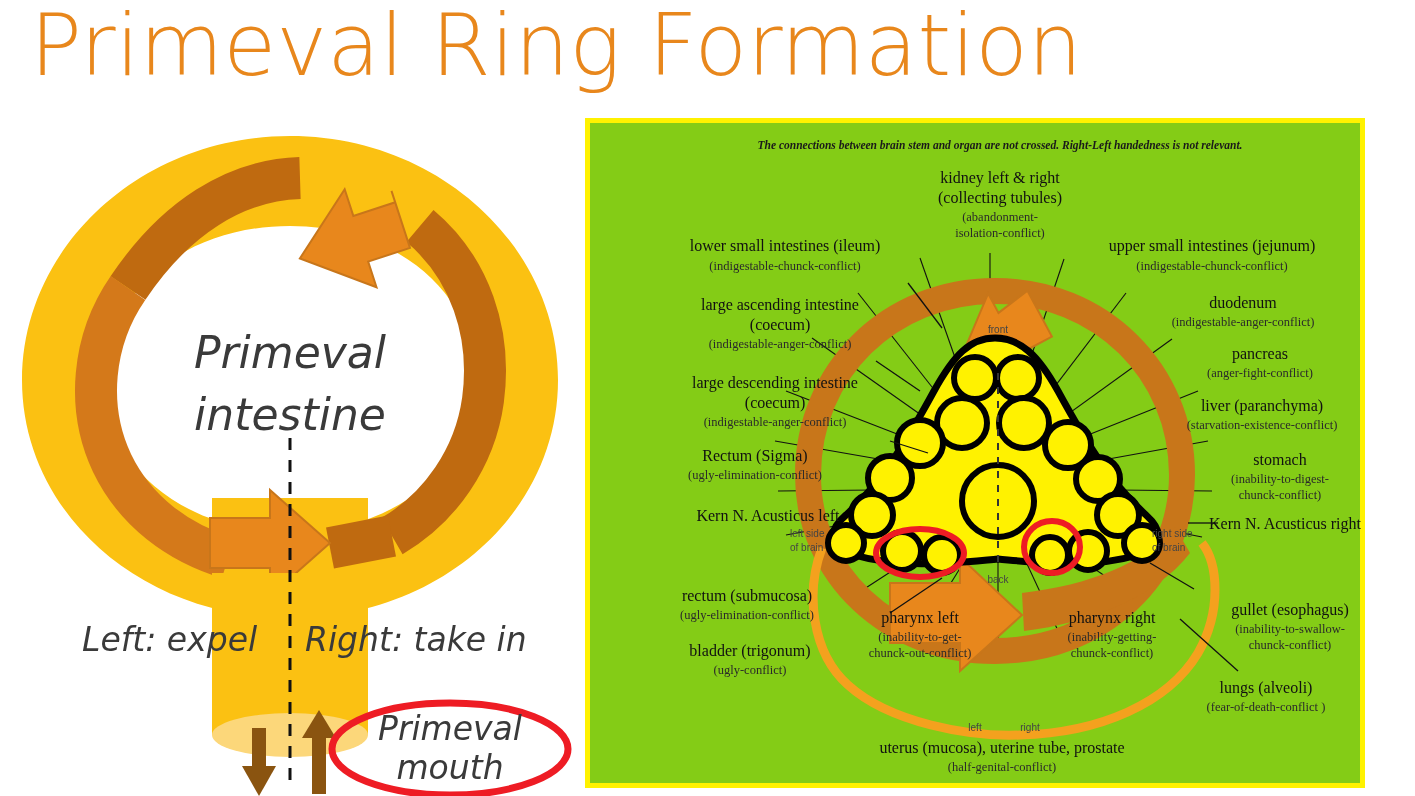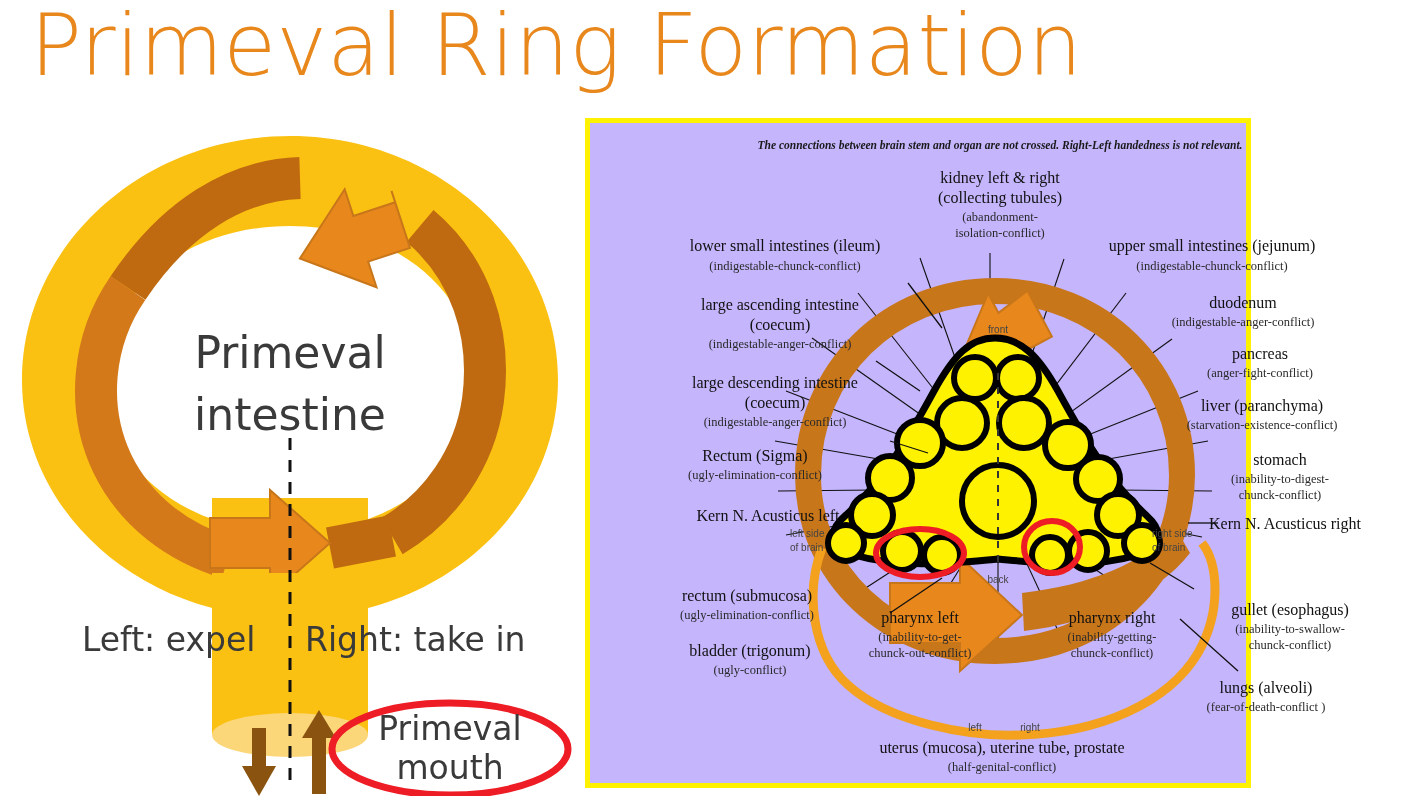--- a/index.html
+++ b/index.html
@@ -8,39 +8,39 @@
 
   
   #slide-title{
     position:absolute; left:30px; top:-4px;
     font-family:"DejaVu Sans", sans-serif;
     font-size:86px; font-weight:300; letter-spacing:0px;
     color:#E8871C; white-space:nowrap; line-height:1.15;
   }
 
   
-  #left-panel{position:absolute; left:0; top:118px; width:580px; height:678px;}
+  #left-panel{position:absolute; left:0; top:118px; width:580px; height:678px;font-style:italic;}
   #left-panel svg{display:block;}
   .ring-label{
     font-family:"DejaVu Sans", sans-serif; font-size:44px; fill:#3a3a3a;
     text-anchor:middle; font-weight:400;
   }
   .stem-label{
     font-family:"DejaVu Sans", sans-serif; font-size:33px; fill:#3a3a3a;
     font-weight:400;
   }
   .mouth-label{
     font-family:"DejaVu Sans", sans-serif; font-size:33px; fill:#3a3a3a;
     text-anchor:middle; font-weight:400;
   }
 
   
   #right-panel{
-    position:absolute; left:585px; top:118px; width:666px; height:670px;
-    background:#c4b5fd; border:5px solid #FFF200; box-sizing:border-box;
+    position:absolute; left:585px; top:118px; width:780px; height:670px;
+    background:#84cc16; border:5px solid #FFF200; box-sizing:border-box;
   }
   #right-panel svg{display:block;}
   .note{
     font-family:"Liberation Serif", serif; font-style:italic; font-weight:bold;
     font-size:11.5px; fill:#1a1a1a; text-anchor:middle;
   }
   .org{
     font-family:"Liberation Serif", serif; font-size:16px; fill:#111111;
     text-anchor:middle;
   }

